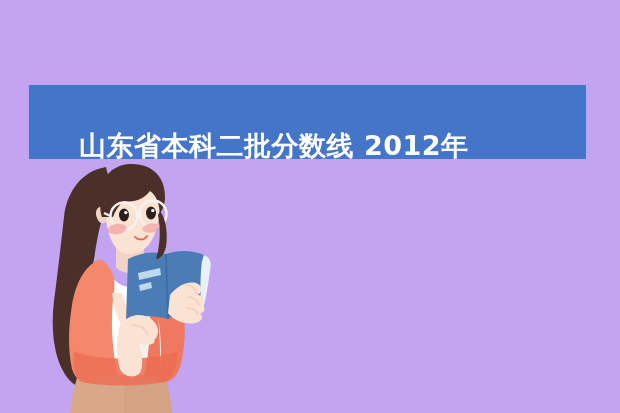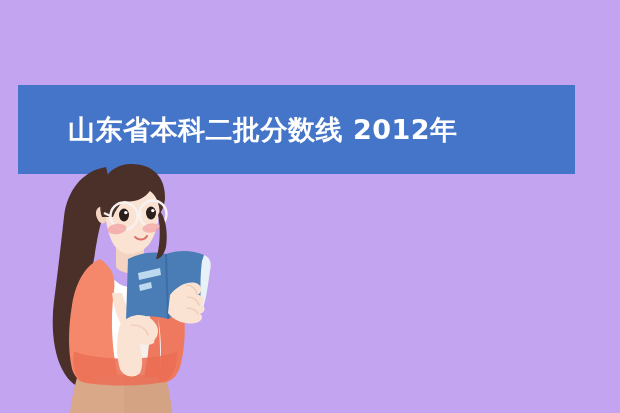--- a/index.html
+++ b/index.html
@@ -17,27 +17,27 @@
     position: relative;
     width: 620px;
     height: 413px;
     background: #c2a4f0;
     overflow: hidden;
   }
 
   
   #title-banner {
     position: absolute;
-    left: 18px;
+    left: 29px;
     top: 85px;
     width: 557px;
-    height: 89px;
+    height: 74px;
     background: #4575c8;
     display: flex;
-    align-items: center;
+    align-items: flex-end;
   }
   #title-text {
     margin-left: 50px;
     color: #ffffff;
     font-family: "DejaVu Sans", "Liberation Sans", sans-serif;
     font-size: 27px;
     font-weight: 700;
     letter-spacing: 0.5px;
     white-space: nowrap;
     line-height: 1;

